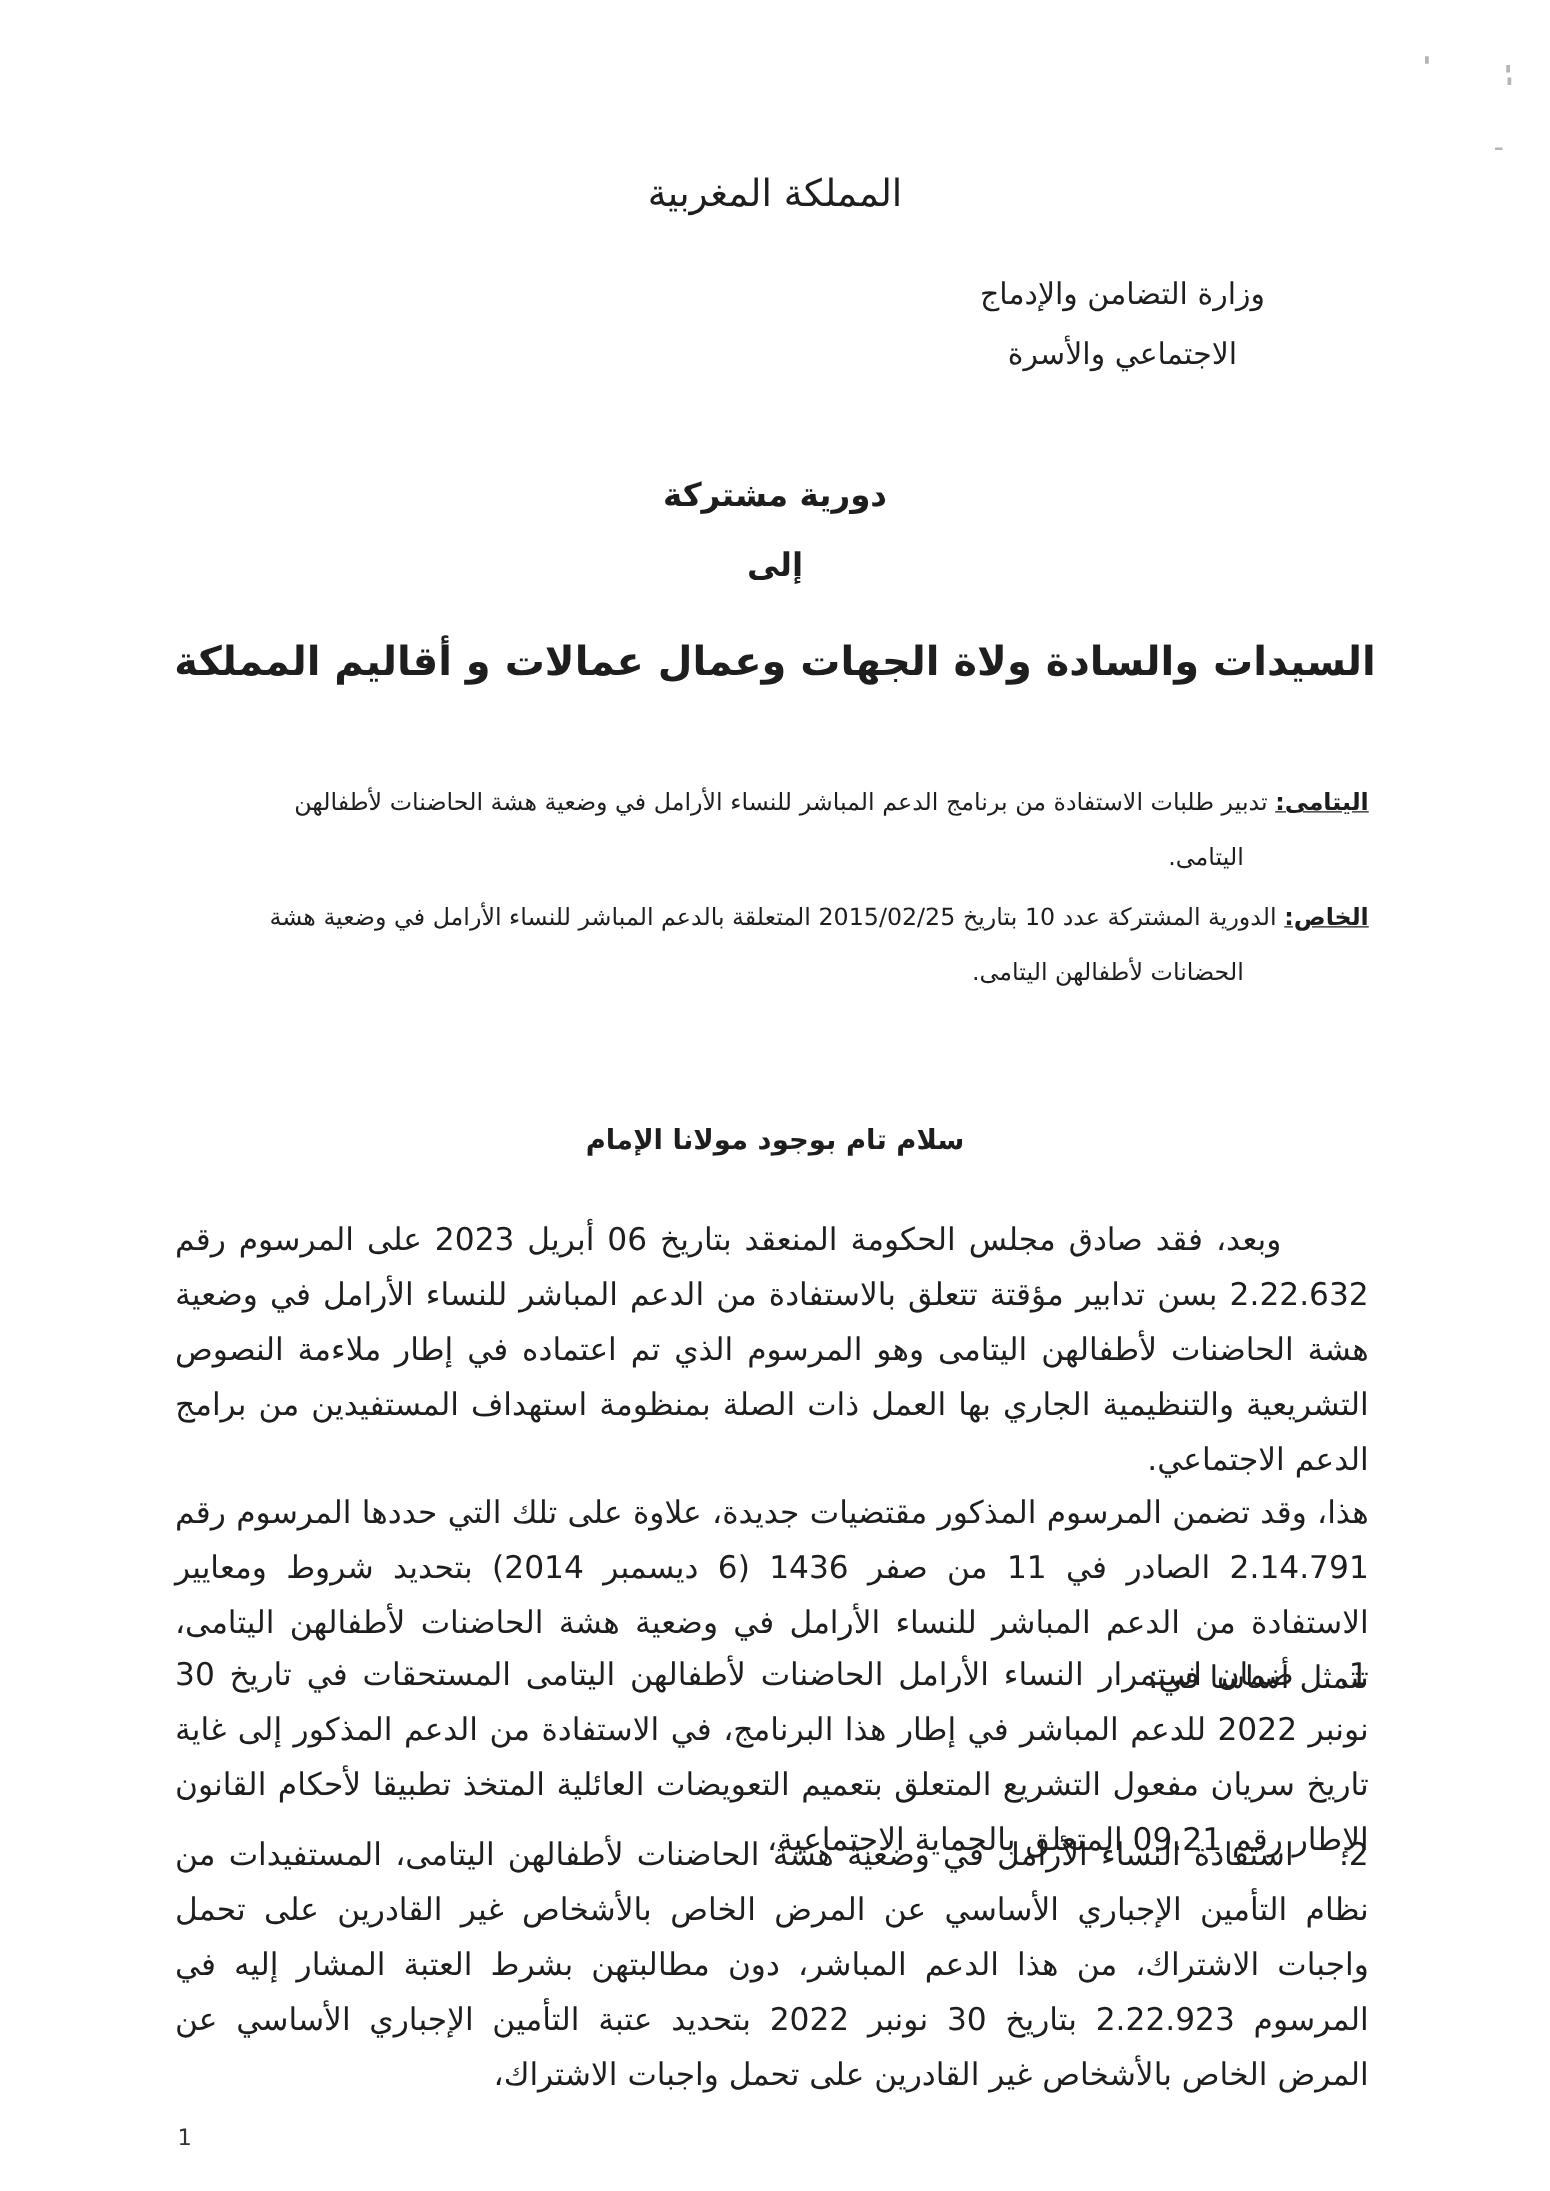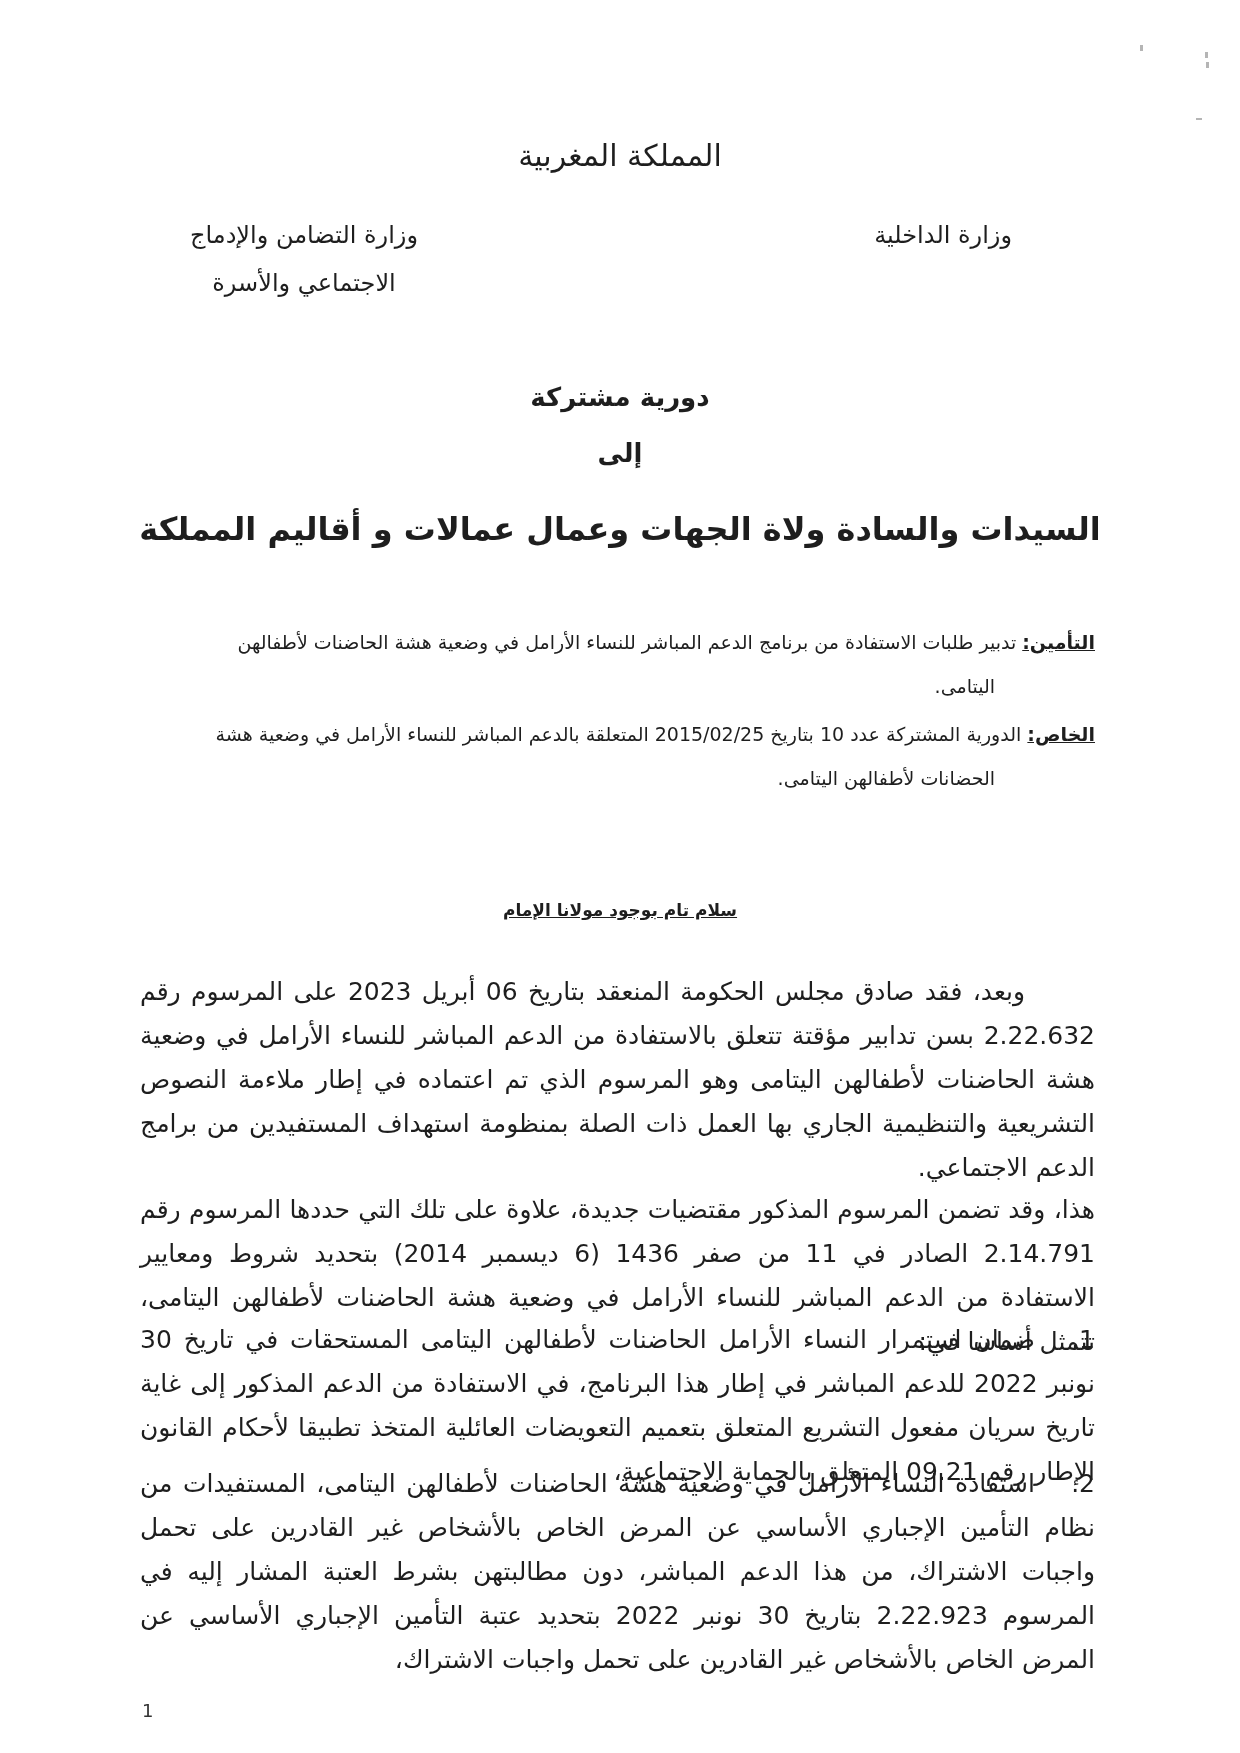--- a/index.html
+++ b/index.html
@@ -65,23 +65,22 @@
     .meta .lbl {
       font-weight: bold;
       text-decoration: underline;
     }
     .meta .cont { padding-right: 100px; display: block; }
     .subject { top: 620px; }
     .reference { top: 712px; }
 
     .salutation {
       top: 900px;
-      font-size: 17px;
+      font-size: 22px;
       font-weight: bold;
-      text-decoration: underline;
     }
 
     .para {
       left: 140px;
       right: 145px;
       font-size: 25px;
       line-height: 44px;
       text-align: justify;
       text-align-last: right;
     }
@@ -108,34 +107,31 @@
   </style>
 </head>
 <body>
 
 <div class="page">
 
   <div class="abs center kingdom">المملكة المغربية</div>
 
   <div class="abs ministries">
     <div class="ministry">
-      <span>وزارة الداخلية</span>
-    </div>
-    <div class="ministry">
       <span>وزارة التضامن والإدماج</span>
       <span class="sub">الاجتماعي والأسرة</span>
     </div>
   </div>
 
   <div class="abs center circ-title">دورية مشتركة</div>
   <div class="abs center circ-to">إلى</div>
   <div class="abs center circ-addressee">السيدات والسادة ولاة الجهات وعمال عمالات و أقاليم المملكة</div>
 
   <div class="abs meta subject">
-    <span class="lbl">التأمين:</span>
+    <span class="lbl">اليتامى:</span>
     <span>تدبير طلبات الاستفادة من برنامج الدعم المباشر للنساء الأرامل في وضعية هشة الحاضنات لأطفالهن</span>
     <span class="cont">اليتامى.</span>
   </div>
 
   <div class="abs meta reference">
     <span class="lbl">الخاص:</span>
     <span>الدورية المشتركة عدد 10 بتاريخ 2015/02/25 المتعلقة بالدعم المباشر للنساء الأرامل في وضعية هشة</span>
     <span class="cont">الحضانات لأطفالهن اليتامى.</span>
   </div>
 

